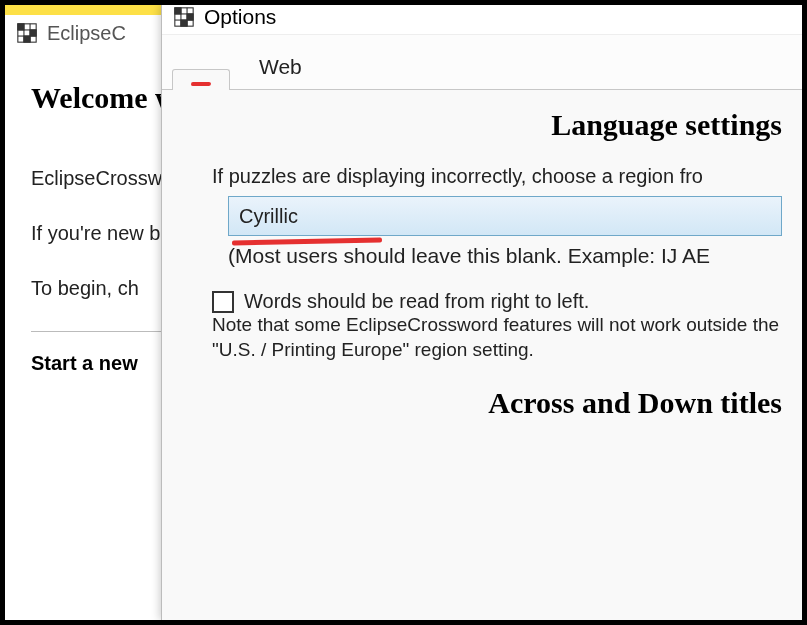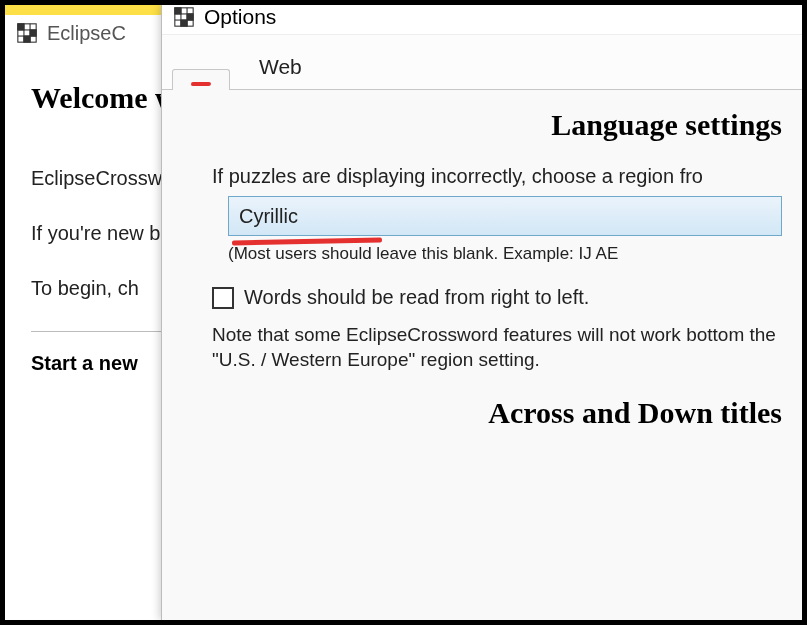--- a/index.html
+++ b/index.html
@@ -171,31 +171,30 @@
     .text-input {
       margin-left: 16px;
       width: 100%;
       height: 40px;
       border: 1px solid #bfbfbf;
       background: #fff;
       padding: 6px 12px;
       font-size: 19px;
     }
     .hint {
-      font-size: 17px;
+      font-size: 21px;
       color: #222;
       margin-left: 46px;
       margin-top: 8px;
       margin-bottom: 22px;
     }
     .checkbox-row {
       display: flex;
       align-items: center;
       margin-left: 30px;
-      margin-bottom: 14px;
     }
     .checkbox {
       width: 22px; height: 22px;
       border: 2px solid #333;
       background: #fff;
       margin-right: 10px;
       flex-shrink: 0;
     }
     .checkbox-label {
       font-size: 20px;
@@ -279,19 +278,19 @@
         </div>
       </div>
 
       <div class="hint">(Most users should leave this blank.  Example: IJ AE</div>
 
       <div class="checkbox-row">
         <div class="checkbox"></div>
         <div class="checkbox-label">Words should be read from right to left.</div>
       </div>
 
-      <div class="note">Note that some EclipseCrossword features will not work bottom the "U.S. / Western Europe" region setting.</div>
+      <div class="note">Note that some EclipseCrossword features will not work outside the "U.S. / Printing Europe" region setting.</div>
 
       <div class="section-heading">Across and Down titles</div>
     </div>
   </div>
 
 </div>
 
 </body></html>

